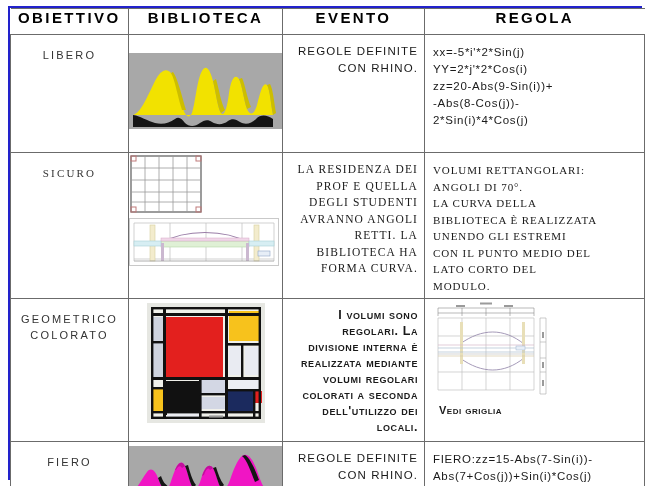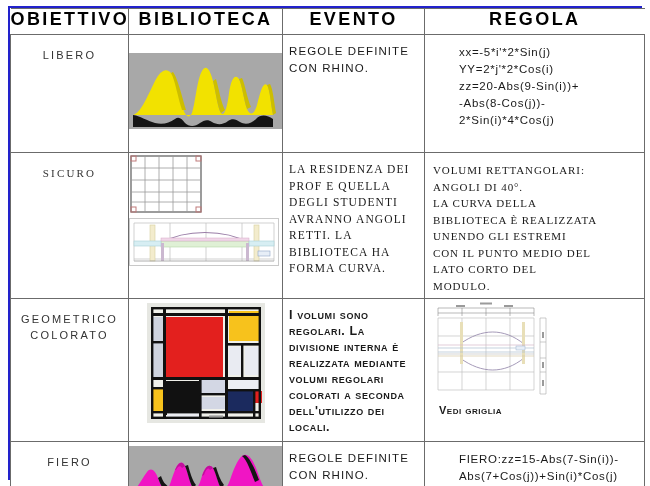--- a/index.html
+++ b/index.html
@@ -32,21 +32,21 @@
   
   col.c-obiettivo{width:118px;}
   col.c-riferimento{width:154px;}
   col.c-evento{width:142px;}
   col.c-regola{width:220px;}
 
   thead th{
     height:26px;
     text-align:center;
     vertical-align:middle;
-    font-size:18px;
+    font-size:15px;
     font-weight:bold;
     letter-spacing:2.4px;
     color:#000000;
     border-top:none;
   }
   thead th.first{border-left:none;}
   thead th.last{border-right:none;}
 
   td.cell{border-bottom:1px solid #6b6b6b;}
   td.first{border-left:none;}
@@ -61,21 +61,21 @@
     letter-spacing:2.2px;
     color:#333333;
     padding-top:12px;
     line-height:16px;
     white-space:pre-line;
   }
 
   
   .evento-text{
     display:block;
-    text-align:left;
+    text-align:right;
     font-size:11.5px;
     letter-spacing:1.1px;
     line-height:16.5px;
     color:#1a1a1a;
     padding:8px 6px 6px 6px;
     white-space:pre-line;
   }
   .evento-text.smallcaps{
     font-variant:small-caps;
     font-weight:bold;
@@ -92,21 +92,20 @@
     letter-spacing:0.9px;
     line-height:16.5px;
     color:#1a1a1a;
     padding:9px 6px 4px 8px;
     white-space:pre-line;
   }
   .regola-text.formula{
     font-size:11.5px;
     letter-spacing:0.7px;
     line-height:17px;
-    margin-left:26px;
   }
   .regola-caption{
     display:block;
     font-variant:small-caps;
     font-weight:bold;
     font-size:11px;
     letter-spacing:0.5px;
     color:#1a1a1a;
     padding:2px 0 0 14px;
   }
@@ -248,21 +247,21 @@
           <span class="evento-text">LA RESIDENZA DEI
 PROF E QUELLA
 DEGLI STUDENTI
 AVRANNO ANGOLI
 RETTI. LA
 BIBLIOTECA HA
 FORMA CURVA.</span>
         </td>
         <td class="cell last">
           <span class="regola-text">VOLUMI RETTANGOLARI:
-ANGOLI DI 40°.
+ANGOLI DI 70°.
 LA CURVA DELLA
 BIBLIOTECA È REALIZZATA
 UNENDO GLI ESTREMI
 CON IL PUNTO MEDIO DEL
 LATO CORTO DEL
 MODULO.</span>
         </td>
       </tr>
 
       <tr style="height:130px;">

